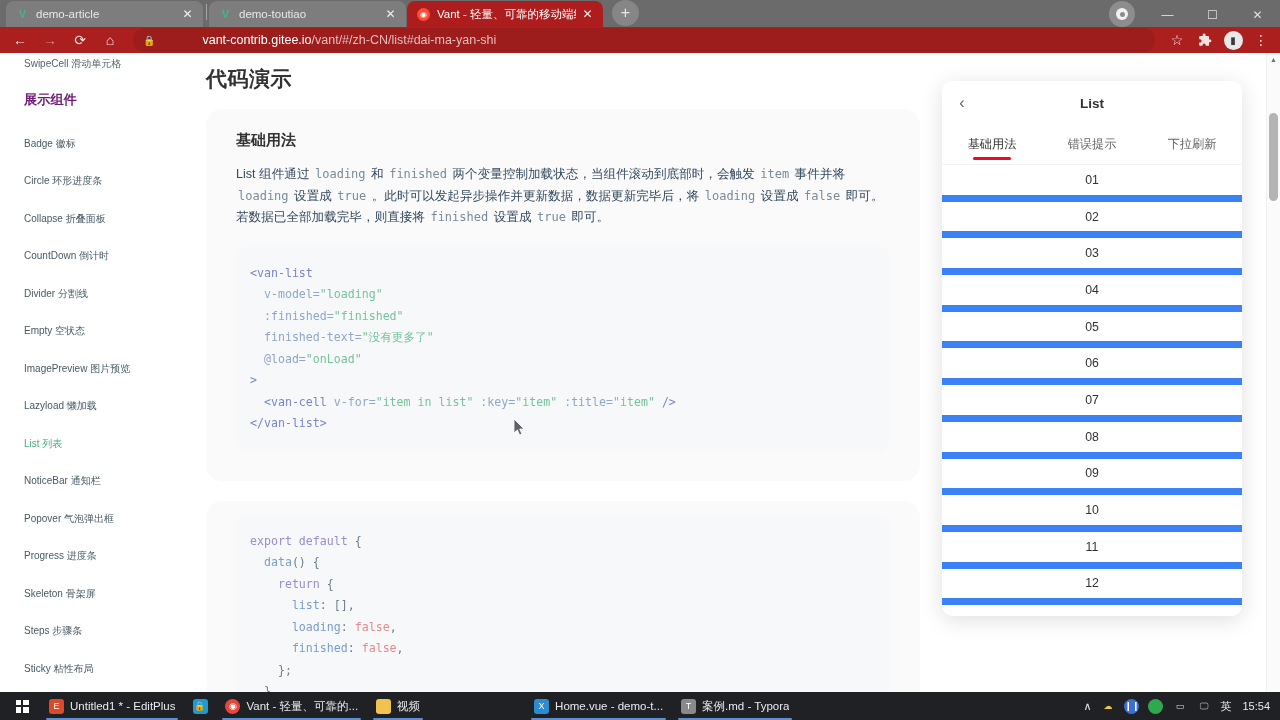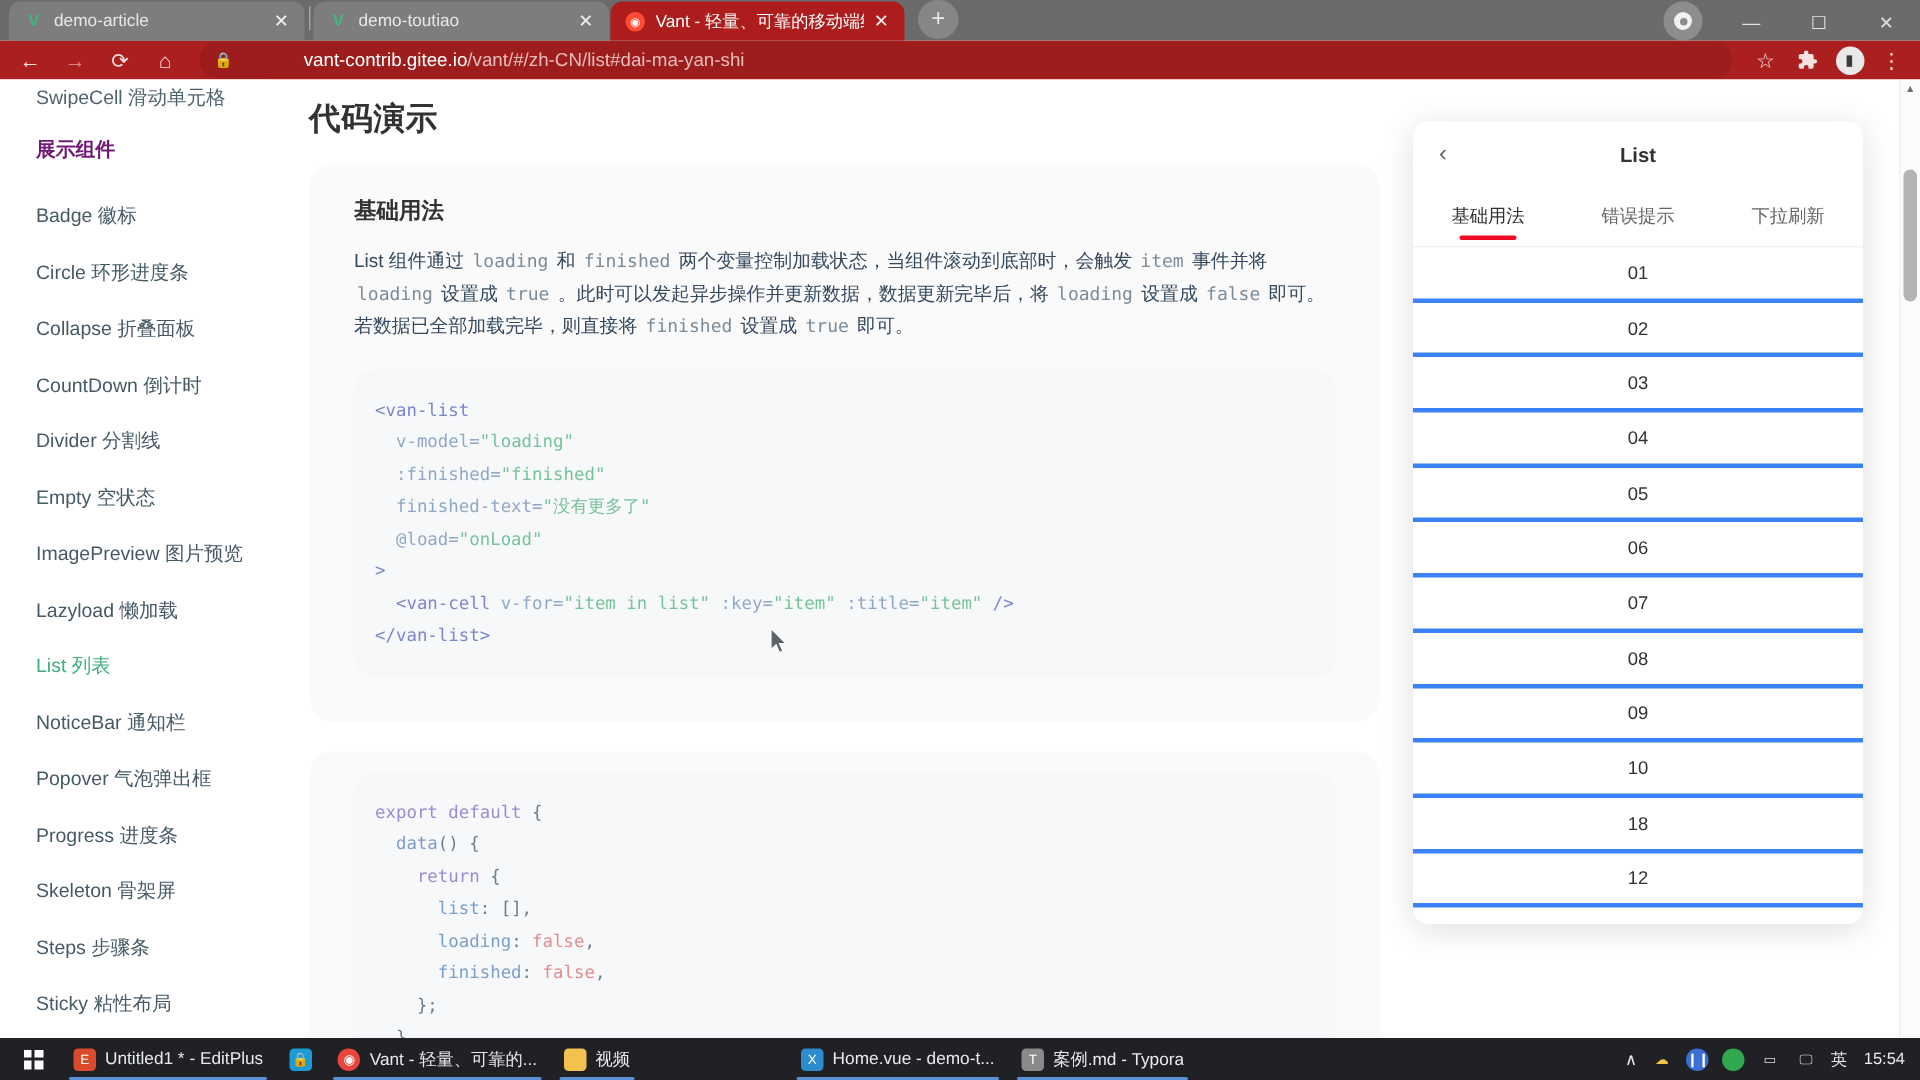--- a/index.html
+++ b/index.html
@@ -90,21 +90,21 @@
   }
 
   
   .page { flex: 1 1 auto; display: flex; background: #fff; position: relative; overflow: hidden; }
 
   .sidebar {
     width: 180px; flex: 0 0 180px; background: #fff; padding: 0 0 0 24px;
     overflow: hidden; position: relative;
   }
   .side-item {
-    font-size: 13px; color: #455a64; line-height: 1; padding: 0;
+    font-size: 10px; color: #455a64; line-height: 1; padding: 0;
     height: 37.5px; display: flex; align-items: center; white-space: nowrap;
   }
   .side-item.cut { color: #455a64; opacity: .95; }
   .side-group {
     font-size: 13.2px; font-weight: bold; color: #701a75;
     height: 50px; display: flex; align-items: center;
   }
   .side-item.active { color: #3eaf7c; }
 
   .content {
@@ -167,21 +167,21 @@
   }
   .pv-tab.active { color: #323233; font-weight: 500; }
   .pv-tab .bar {
     position: absolute; bottom: 4px; width: 38px; height: 3px;
     background: #ee0a24; border-radius: 3px; display: none;
   }
   .pv-tab.active .bar { display: block; }
   .pv-list { flex: 1 1 auto; overflow: hidden; }
   .pv-cell {
     height: 36.7px; display: flex; align-items: center; justify-content: center;
-    font-size: 12.3px; color: #323233; border-bottom: 3px solid #3b82f6;
+    font-size: 12.3px; color: #323233; border-bottom: 7px solid #3b82f6;
   }
 
   
   .vscroll {
     position: absolute; right: 0; top: 0; width: 14px; height: 100%;
     background: #fbfbfb; border-left: 1px solid #f0f0f0;
   }
   .vscroll .thumb {
     position: absolute; left: 2px; width: 9px; top: 60px; height: 88px;
     background: #b4b4b4; border-radius: 5px;
@@ -366,21 +366,21 @@
             <div class="pv-cell">01</div>
             <div class="pv-cell">02</div>
             <div class="pv-cell">03</div>
             <div class="pv-cell">04</div>
             <div class="pv-cell">05</div>
             <div class="pv-cell">06</div>
             <div class="pv-cell">07</div>
             <div class="pv-cell">08</div>
             <div class="pv-cell">09</div>
             <div class="pv-cell">10</div>
-            <div class="pv-cell">18</div>
+            <div class="pv-cell">11</div>
             <div class="pv-cell">12</div>
           </div>
       </div>
 
       <div class="vscroll">
         <div class="arrow">▲</div>
         <div class="thumb"></div>
       </div>
 
       <div class="cursor">

